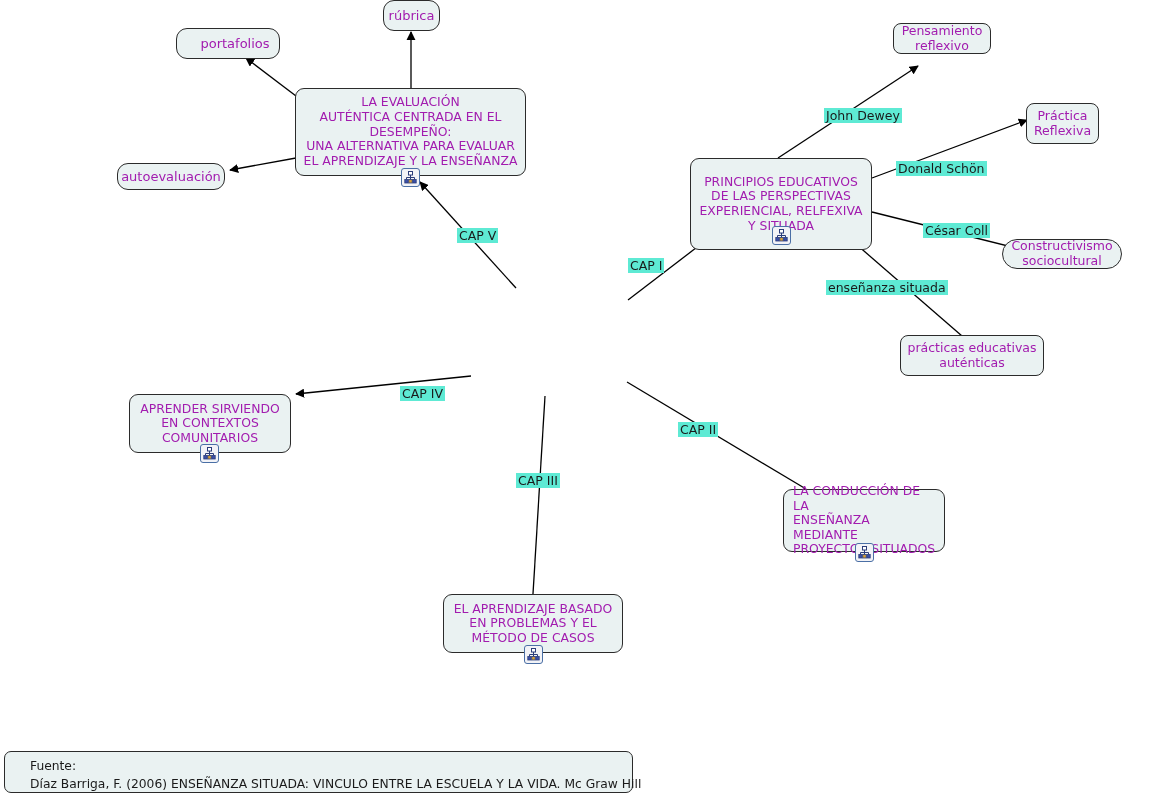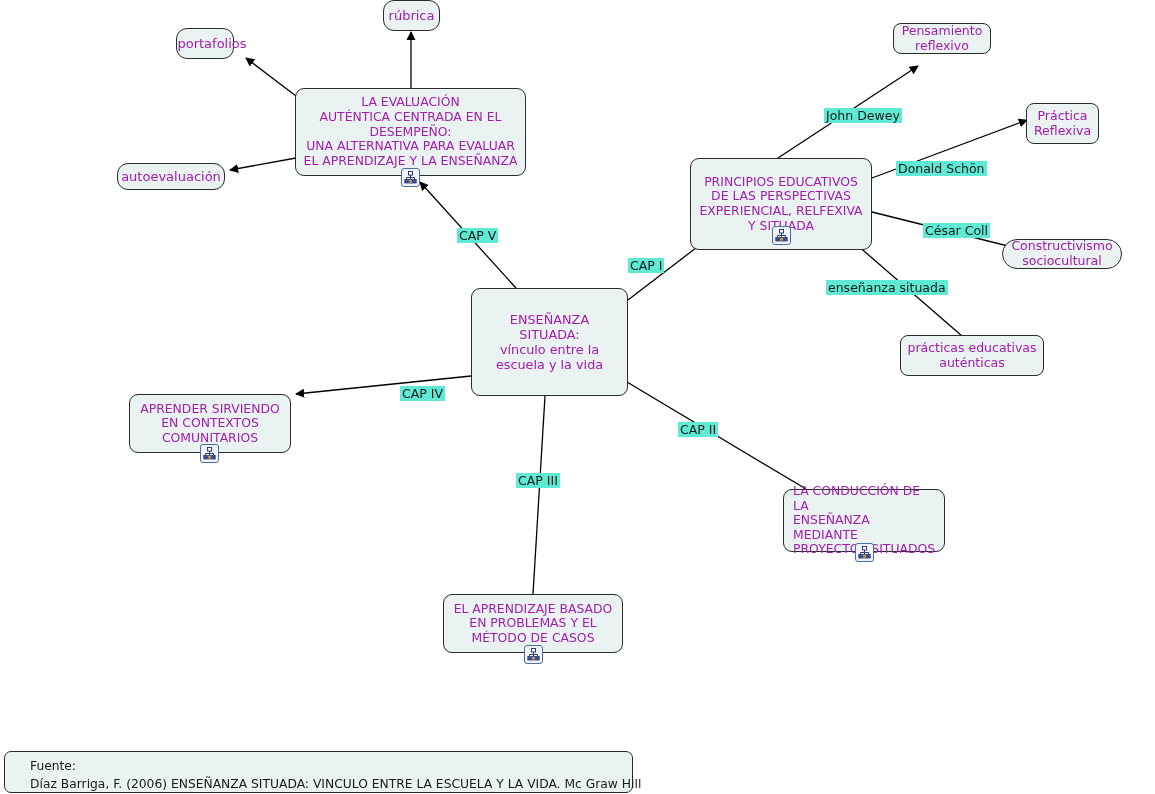--- a/index.html
+++ b/index.html
@@ -155,21 +155,21 @@
 
   <div class="edge-label" style="left:824px; top:108px;">John Dewey</div>
   <div class="edge-label" style="left:896px; top:161px;">Donald Schön</div>
   <div class="edge-label" style="left:923px; top:223px;">César Coll</div>
   <div class="edge-label" style="left:826px; top:280px;">enseñanza situada</div>
 
   <div class="node pill" style="left:383px; top:0px; width:57px; height:31px;">
     <span class="txt">rúbrica</span>
   </div>
 
-  <div class="node pill" style="left:176px; top:28px; width:58px; height:31px;padding-left:14px;">
+  <div class="node pill" style="left:176px; top:28px; width:104px; height:31px;padding-left:14px;">
     <span class="txt">portafolios</span>
   </div>
 
   <div class="node pill" style="left:117px; top:163px; width:108px; height:27px;">
     <span class="txt">autoevaluación</span>
   </div>
 
   <div class="node chapter" style="left:295px; top:88px; width:231px; height:88px;">
     <span class="txt">LA EVALUACIÓN
 AUTÉNTICA CENTRADA EN EL
@@ -180,25 +180,20 @@
   <div class="submap-icon" style="left:401px; top:168px;">
     <svg width="13" height="13" viewBox="0 0 13 13">
       <rect x="4.5" y="0.5" width="4" height="3.5" fill="#ffffff" stroke="#2b3d7a" stroke-width="1"></rect>
       <path d="M6.5 4 L6.5 6.5 M2.5 6.5 L10.5 6.5 M2.5 6.5 L2.5 8.5 M6.5 6.5 L6.5 8.5 M10.5 6.5 L10.5 8.5" stroke="#2b3d7a" stroke-width="1" fill="none"></path>
       <rect x="0.8" y="8.5" width="3.4" height="3.5" fill="#3b4fa8" stroke="#2b3d7a" stroke-width="0.8"></rect>
       <rect x="4.8" y="8.5" width="3.4" height="3.5" fill="#d8a23a" stroke="#2b3d7a" stroke-width="0.8"></rect>
       <rect x="8.8" y="8.5" width="3.4" height="3.5" fill="#3b4fa8" stroke="#2b3d7a" stroke-width="0.8"></rect>
     </svg>
   </div>
 
-  <div class="node" style="left:471px; top:288px; width:157px; height:108px; font-size:12.8px;">
-    <span class="txt">ENSEÑANZA SITUADA:
-vínculo entre la
-escuela y la vida</span>
-  </div>
 
   <div class="node chapter" style="left:690px; top:158px; width:182px; height:92px;">
     <span class="txt">PRINCIPIOS EDUCATIVOS
 DE LAS PERSPECTIVAS
 EXPERIENCIAL, RELFEXIVA
 Y SITUADA</span>
   </div>
   <div class="submap-icon" style="left:772px; top:226px;">
     <svg width="13" height="13" viewBox="0 0 13 13">
       <rect x="4.5" y="0.5" width="4" height="3.5" fill="#ffffff" stroke="#2b3d7a" stroke-width="1"></rect>

